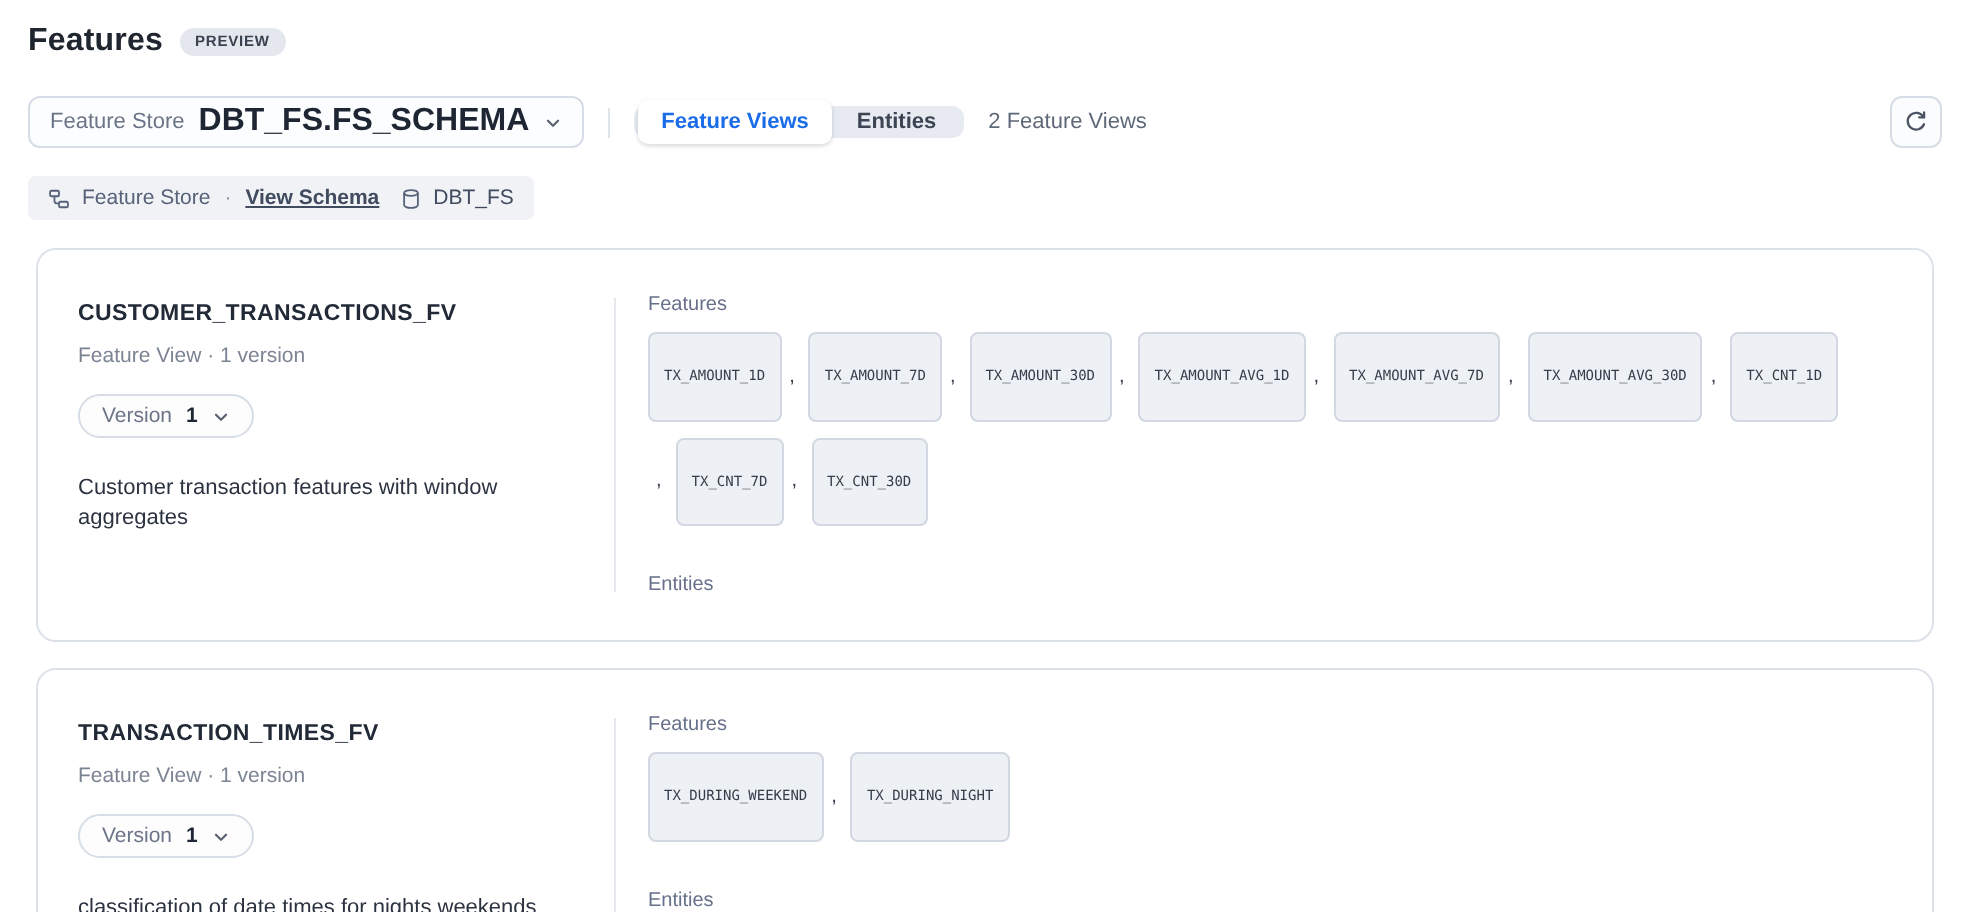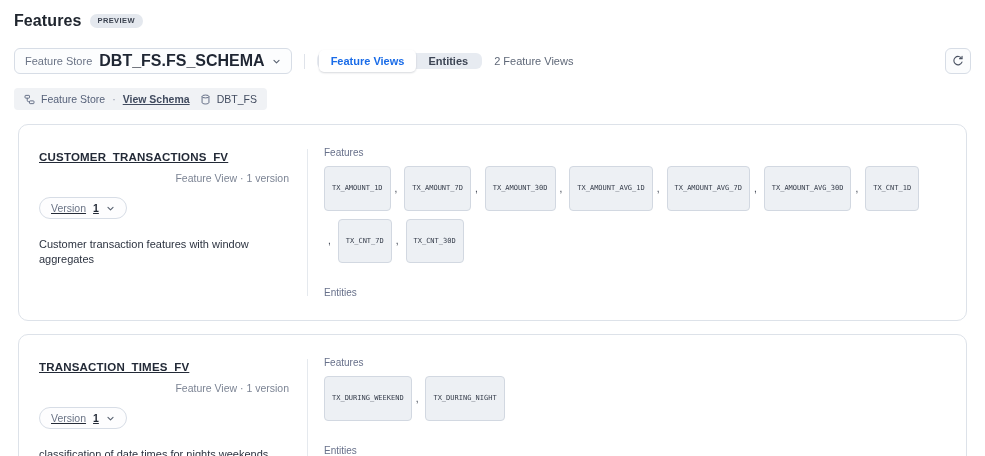--- a/index.html
+++ b/index.html
@@ -46,25 +46,25 @@
   .db-name { color: #414b5f; }
 
   
   .card-list { margin: 14px 4px 0 4px; }
   .card { border: 1px solid #dde2e9; border-radius: 10px; background: #fff; display: flex;
     padding: 22px 0; margin-bottom: 13px; }
   .card-left { width: 288px; flex: 0 0 288px; padding: 0 18px 0 20px; }
   .card-divider { width: 1px; background: #e5e9ee; margin: 2px 0; }
   .card-right { flex: 1; padding: 0 26px 0 16px; }
 
-  .fv-title { font-size: 11.5px; font-weight: 700; color: #232a37; text-decoration: underline;
+  .fv-title { font-size: 11.5px; font-weight: 700; color: #232a37; 
     letter-spacing: .2px; cursor: pointer; display: inline-block; }
-  .fv-subtitle { margin-top: 7px; font-size: 10.5px; color: #7c8494; text-align: right; }
+  .fv-subtitle { margin-top: 7px; font-size: 10.5px; color: #7c8494; }
   .version-pill { margin-top: 13px; display: inline-flex; align-items: center; gap: 7px;
-    border: 1px solid #d7dde6; border-radius: 12px; padding: 4px 11px; background: #fdfdfe; cursor: pointer; text-decoration: underline; }
+    border: 1px solid #d7dde6; border-radius: 12px; padding: 4px 11px; background: #fdfdfe; cursor: pointer; }
   .version-pill .lbl { font-size: 10.5px; color: #6b7486; }
   .version-pill .val { font-size: 10.5px; font-weight: 700; color: #1f2633; }
   .fv-desc { margin-top: 18px; font-size: 11px; color: #2c3340; line-height: 1.4; max-width: 252px; }
 
   .section-label { font-size: 10px; color: #67708a; }
   .chips { margin-top: 8px; display: flex; flex-wrap: wrap; align-items: center; row-gap: 8px; max-width: 600px; }
   .chip { background: #edf0f4; border: 1px solid #d2d8e1; border-radius: 4px; padding: 16px 7px;
     font-family: "DejaVu Sans Mono", monospace; font-size: 7px; color: #363d4b; line-height: 1.5; white-space: nowrap; }
   .comma { font-size: 10px; color: #363d4b; margin: 0 7px 0 4px; }
   .entities-block { margin-top: 24px; }

